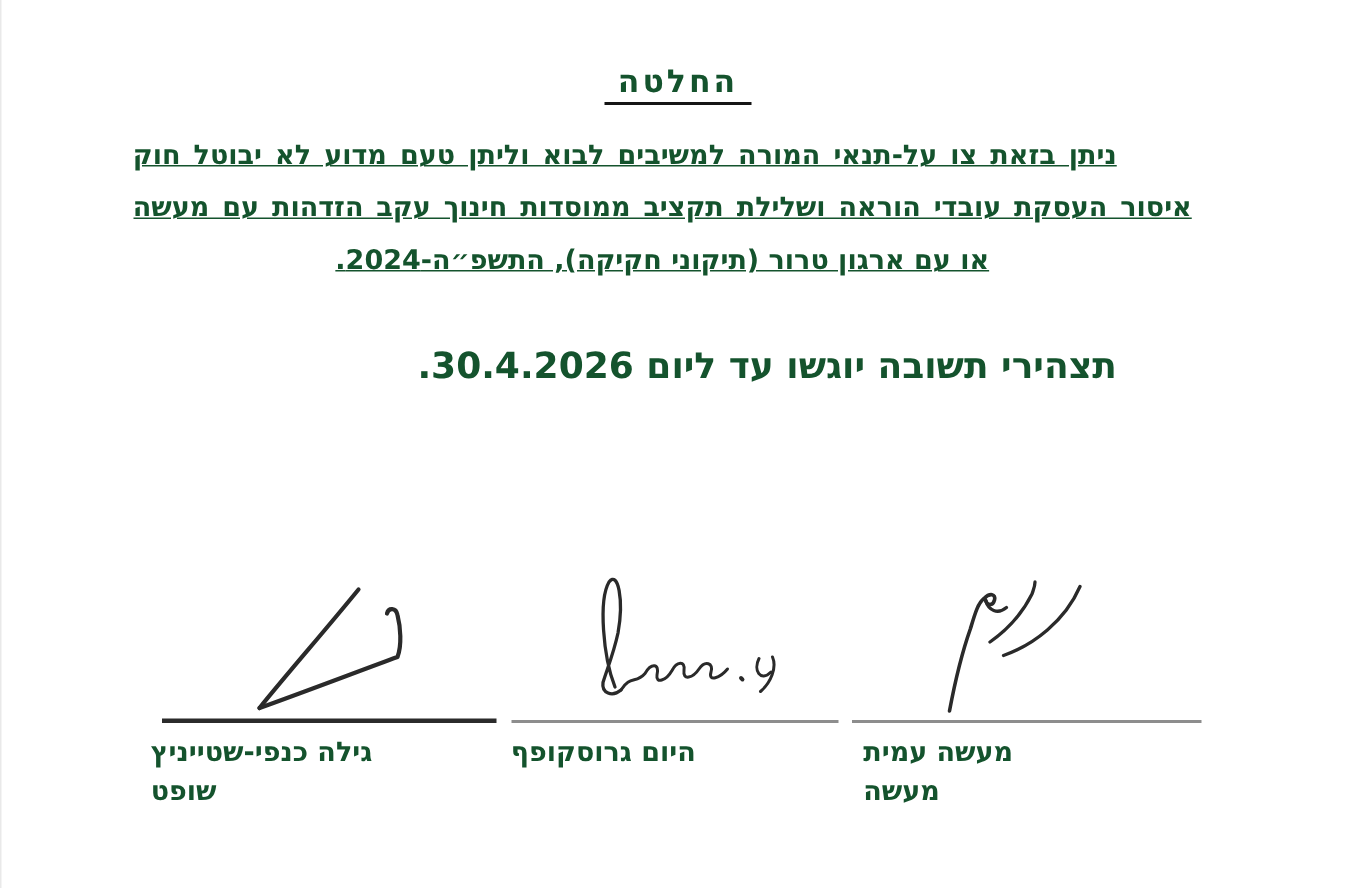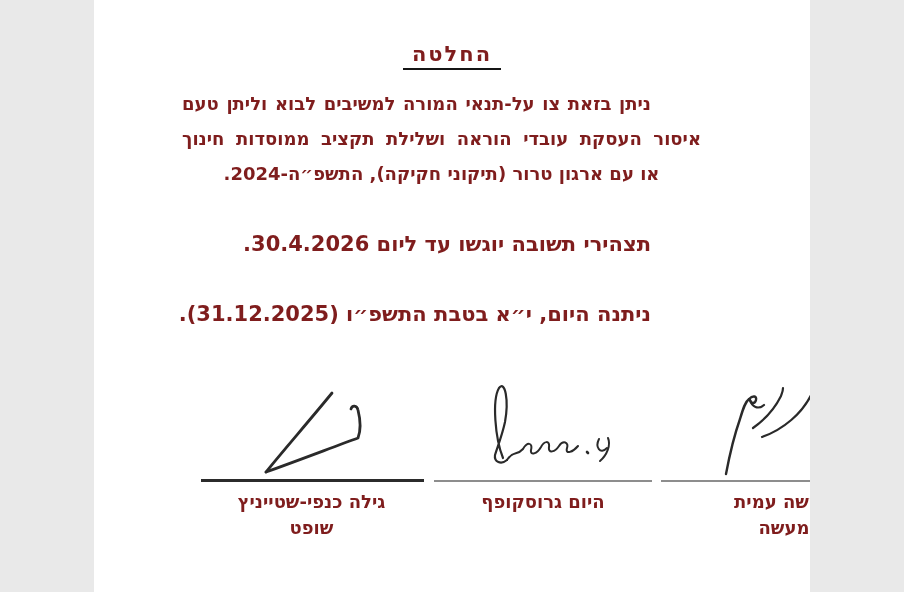--- a/index.html
+++ b/index.html
@@ -1,68 +1,68 @@
 <!DOCTYPE html>
 <html lang="he"><head>
 <meta charset="utf-8">
 <style>
   html,body{margin:0;padding:0;background:#e9e9e9;}
   .page{
     position:relative;
-    width:716px;height:592px;
+    width:903px;height:592px;
     margin:0 auto;
     background:#ffffff;
     font-family:"DejaVu Sans","Liberation Sans",sans-serif;
-    color:#7f1d1d;
+    color:#14532d;
     direction:rtl;
     overflow:hidden;
   }
   .title-wrap{
     position:absolute;top:42px;left:0;right:0;
     text-align:center;
   }
   .doc-title{
     display:inline-block;
     font-size:21px;font-weight:bold;
     letter-spacing:2px;
     padding:0 9px 2px 9px;
     border-bottom:2px solid #151515;
   }
   .para{
-    position:absolute;top:86px;right:109px;left:88px;
+    position:absolute;top:86px;right:109px;left:88px;text-decoration:underline;
   }
   .pline{
     height:35px;line-height:35px;
     font-size:18px;font-weight:bold;
     white-space:nowrap;
   }
   .pl-just{
     white-space:normal;
     text-align:justify;
     text-align-last:justify;
     height:35px;overflow:hidden;
   }
   .pl-first{text-indent:50px;}
   .pl-last{text-align:center;}
   .single-line{
     position:absolute;right:109px;left:72px;
     padding-right:50px;
-    font-size:21px;font-weight:bold;
+    font-size:24px;font-weight:bold;
     line-height:26px;
   }
   .line-deadline{top:231px;}
   .line-date{top:301px;}
   .sig-svg{position:absolute;}
   .sig-svg path{fill:none;stroke:#2a2a2a;stroke-linecap:round;stroke-linejoin:round;}
   .sig-rule{position:absolute;height:2px;}
   .rule-dark{background:#2b2b2b;height:3px;}
   .rule-gray{background:#8d8d8d;}
   .sig-name-block{
     position:absolute;top:489px;
-    text-align:center;
+    text-align:left;
   }
   .sig-name,.sig-role{
     font-size:18px;font-weight:bold;line-height:26px;
   }
 </style>
 </head>
 <body>
 
 <div class="page">
 
@@ -71,21 +71,20 @@
   </div>
 
   <div class="para">
     <div class="pline pl-just pl-first">ניתן בזאת צו על-תנאי המורה למשיבים לבוא וליתן טעם מדוע לא יבוטל חוק</div>
     <div class="pline pl-just">איסור העסקת עובדי הוראה ושלילת תקציב ממוסדות חינוך עקב הזדהות עם מעשה טרור</div>
     <div class="pline pl-last">או עם ארגון טרור (תיקוני חקיקה), התשפ״ה-2024.</div>
   </div>
 
   <div class="single-line line-deadline">תצהירי תשובה יוגשו עד ליום 30.4.2026.</div>
 
-  <div class="single-line line-date">ניתנה היום, י״א בטבת התשפ״ו (31.12.2025).</div>
 
   <svg class="sig-svg" style="left:612px;top:372px;" width="185" height="108" viewBox="0 0 185 108">
     <path d="M 20,102 C 23,86 28,64 34,47 C 37,37 39,30 43,27 C 47,23 51,24 50,28 C 49,32 45,32 44,28" stroke-width="2.4"></path>
     <path d="M 44,28 C 46,35 52,38 58,33" stroke-width="2.2"></path>
     <path d="M 47,56 C 57,49 68,38 75,24 C 76,21 77,19 77,16" stroke-width="2.2"></path>
     <path d="M 56,65 C 76,58 97,42 107,19" stroke-width="2.2"></path>
   </svg>
 
   <svg class="sig-svg" style="left:385px;top:378px;" width="180" height="100" viewBox="0 0 180 100">
     <path d="M 24,80 C 16,60 13,22 20,10 C 26,2 30,22 26,44 C 23,58 18,70 16,77 C 15,84 22,87 28,82" stroke-width="2.2"></path>

